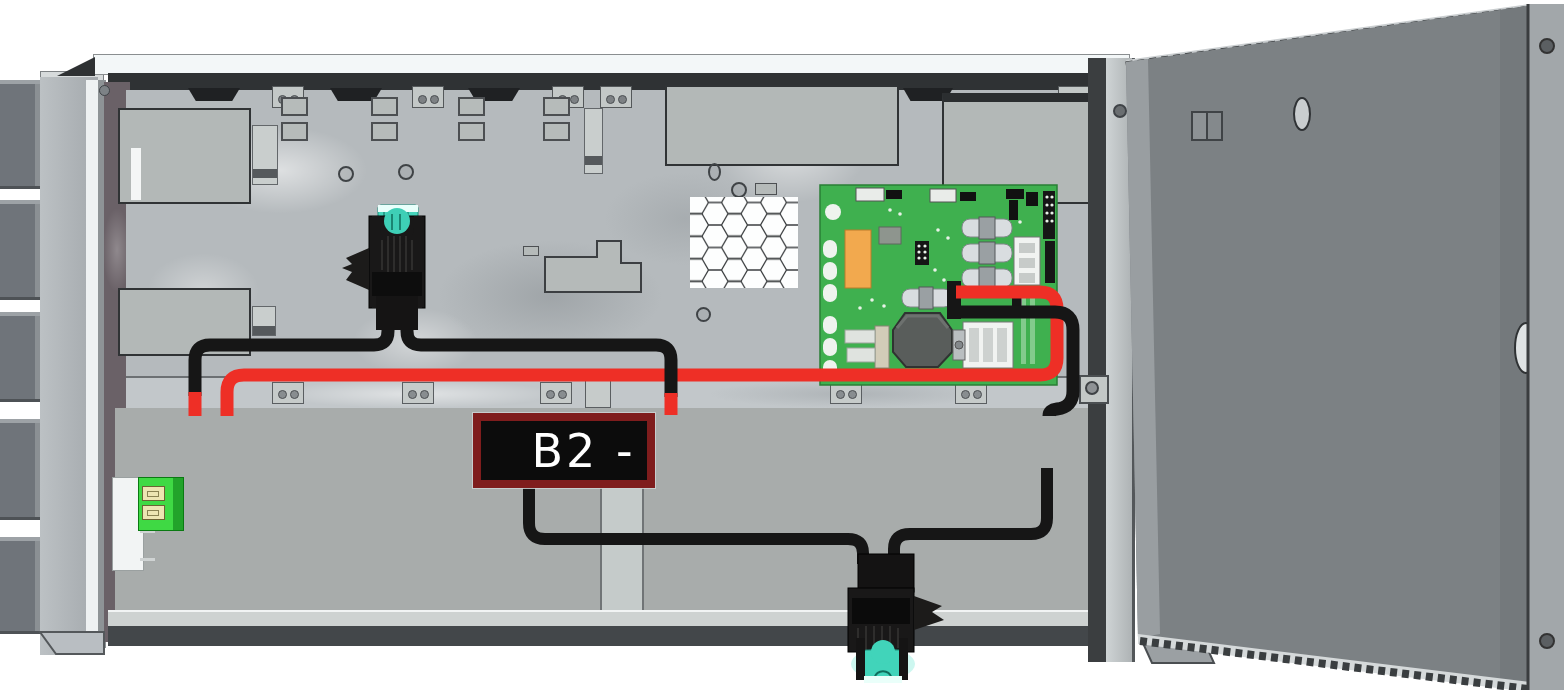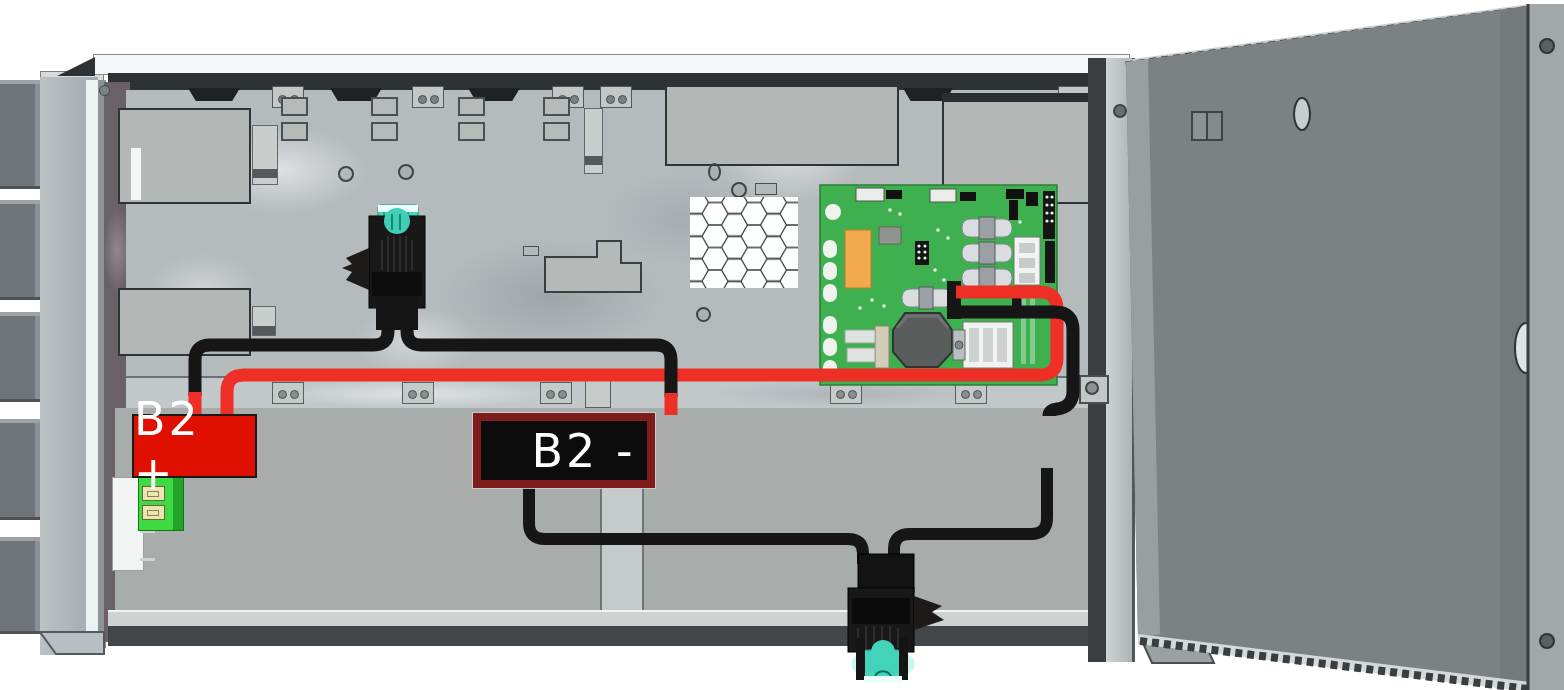--- a/index.html
+++ b/index.html
@@ -374,20 +374,17 @@
       <ellipse cx="1302" cy="114" rx="8" ry="16" fill="#c9cdcf" stroke="#303336" stroke-width="2"></ellipse>
       <ellipse cx="1526" cy="348" rx="11" ry="25" fill="#dfe3e4" stroke="#2f3234" stroke-width="2"></ellipse>
 
       <rect x="1528" y="4" width="36" height="686" fill="#a2a7aa"></rect>
       <path d="M1528,4 V690" stroke="#3a3d3f" stroke-width="3"></path>
       <circle cx="1547" cy="46" r="7" fill="#5b5f62" stroke="#333" stroke-width="2"></circle>
       <circle cx="1547" cy="641" r="7" fill="#5b5f62" stroke="#333" stroke-width="2"></circle>
     </g>
   </svg>
 
-  <div class="abs tlabel tred" style="left:132px;top:414px;width:121px;height:60px;">
-    <span>B2 +</span>
-  </div>
   <div class="abs tlabel tblk" style="left:473px;top:413px;width:127px;height:59px;">
     <span>B2 -</span>
   </div>
 
 </div>
 
 </body></html>

